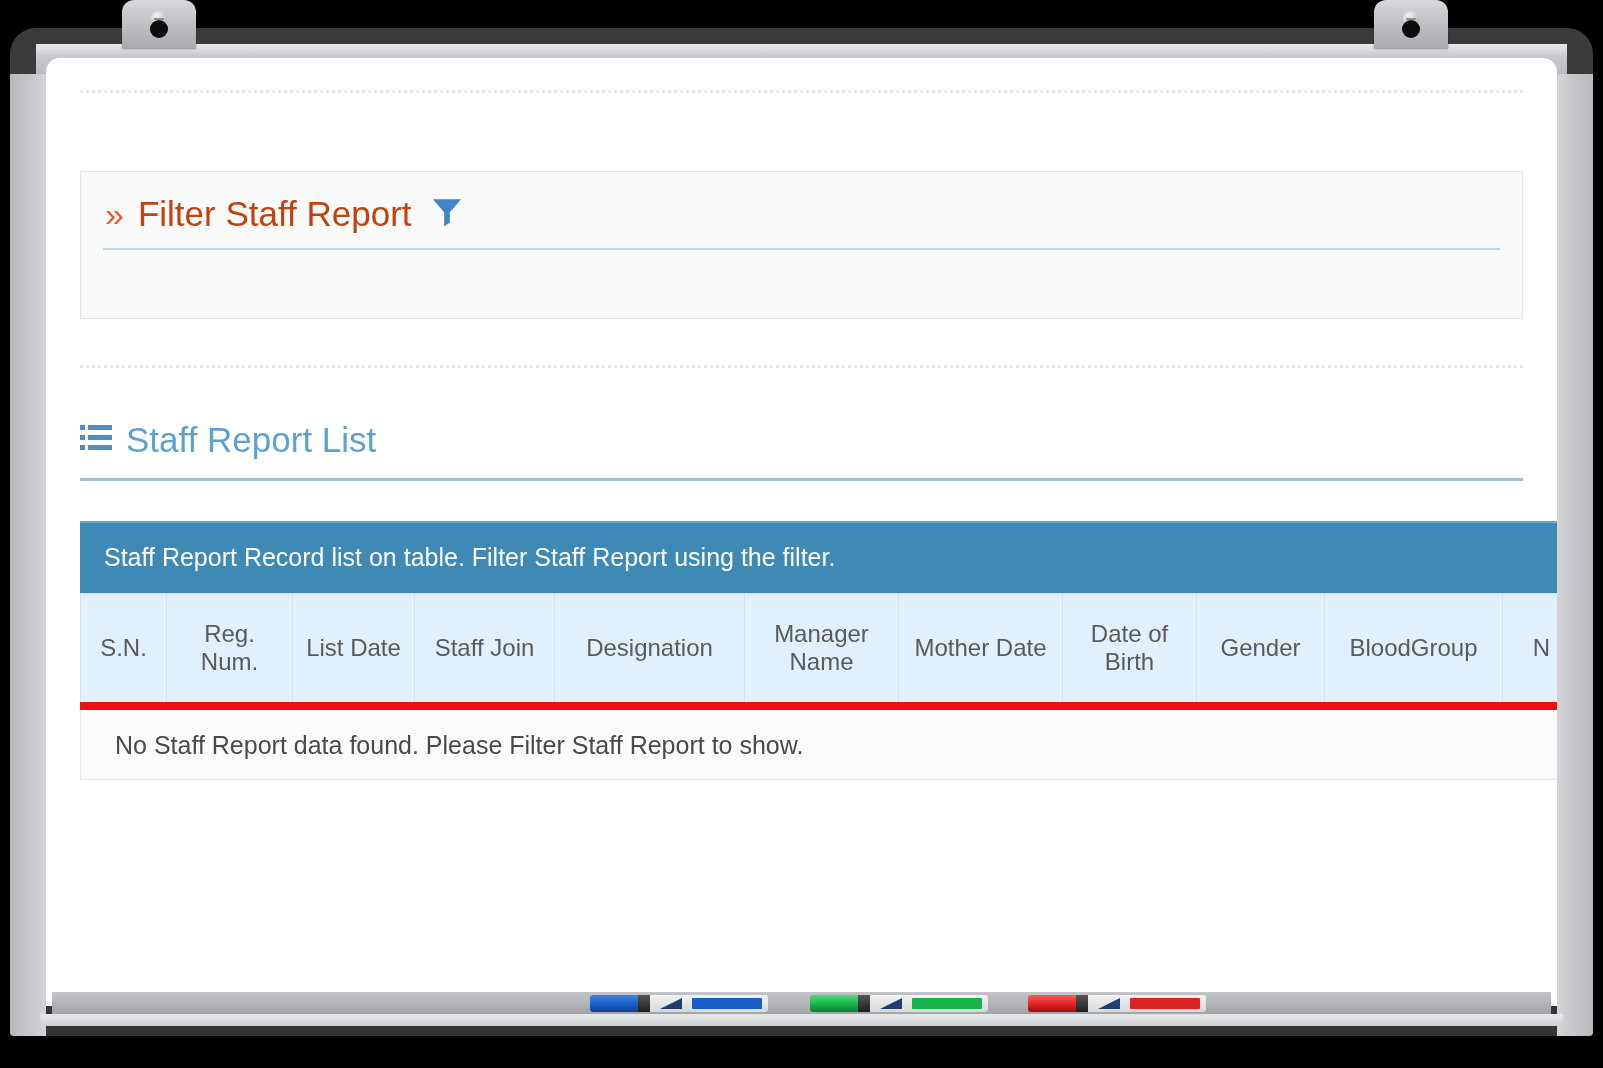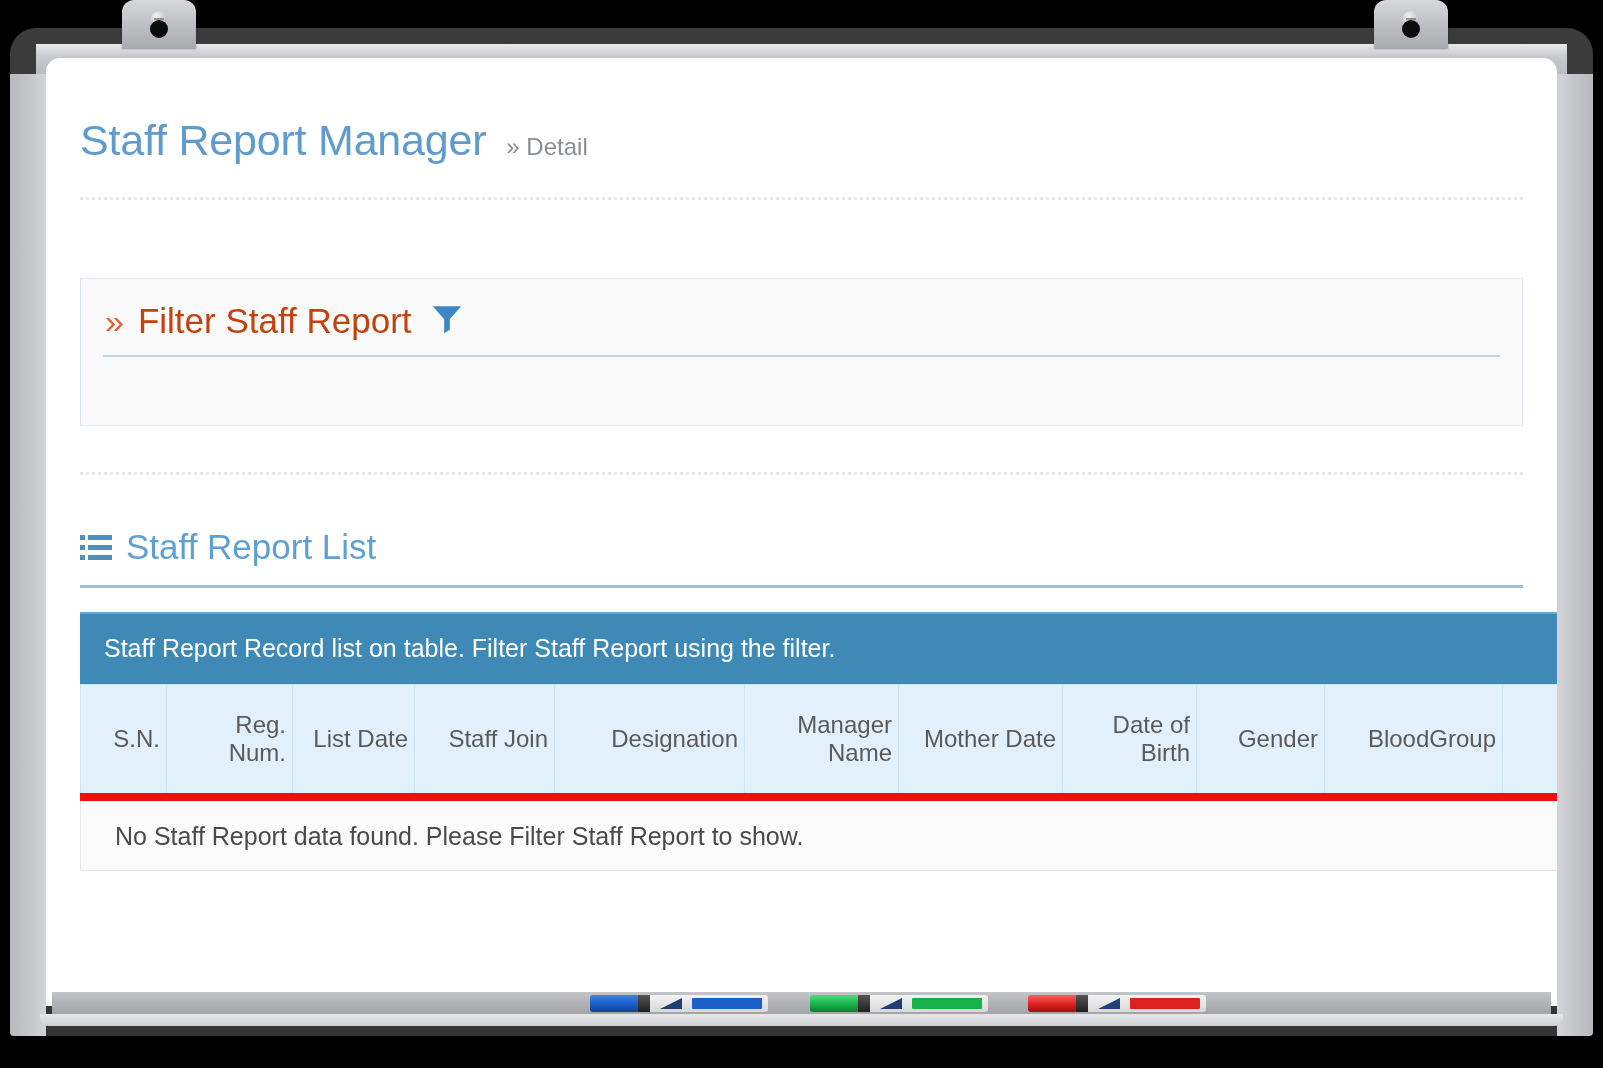--- a/index.html
+++ b/index.html
@@ -243,57 +243,56 @@
     height: 2px;
     background: #bcd6e8;
   }
 
   .spacer-2 { height: 46px; }
   .spacer-3 { height: 52px; }
 
   
   .list-heading {
     display: flex;
-    align-items: flex-end;
+    align-items: center;
     gap: 14px;
   }
   .list-icon { display: inline-block; }
   .list-heading-text {
     color: #5fa0d2;
     font-size: 35px;
     font-weight: normal;
     white-space: nowrap;
   }
   .heading-rule {
     margin-top: 18px;
     height: 3px;
     background: #9fc0d8;
   }
 
   
   .table-wrap {
-    margin-top: 24px;
+    margin-top: 40px;
     width: 1500px;
     position: relative;
   }
   .banner {
     background: #3e89b5;
     color: #ffffff;
     font-size: 25px;
     padding: 20px 24px;
     box-sizing: border-box;
     height: 72px;
     white-space: nowrap;
     border-top: 2px solid #6aa7c9;
   }
   table.report {
     border-collapse: collapse;
     width: 1500px;
     table-layout: fixed;
-    text-align: right;
   }
   table.report th {
     background: #e2f0fb;
     border: 1px solid #cfe3f2;
     color: #5a5a5a;
     font-size: 24px;
     font-weight: normal;
     height: 110px;
     vertical-align: middle;
     padding: 4px 6px;
@@ -332,27 +331,20 @@
 
   <div class="board-inner">
     <div class="board-gray-top"></div>
     <div class="board-gray-left"></div>
     <div class="board-gray-right"></div>
 
     <div class="board-white">
 
       <div class="page">
 
-        <div class="page-header">
-          <div class="page-title">Staff Report Manager</div>
-          <div class="breadcrumb">
-            <span class="chev">»</span>
-            <span>Detail</span>
-          </div>
-        </div>
 
         <div class="dotted-divider"></div>
 
         <div class="spacer-1"></div>
 
         <div class="filter-panel">
           <div class="filter-head">
             <span class="filter-chev">»</span>
             <span class="filter-title">Filter Staff Report</span>
             <span class="funnel-icon">

